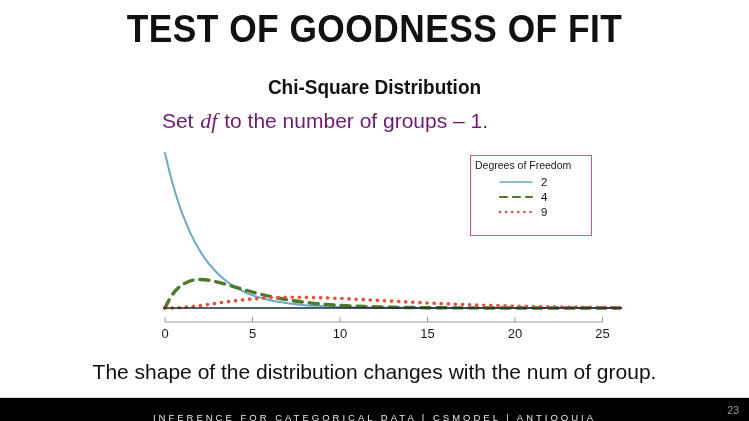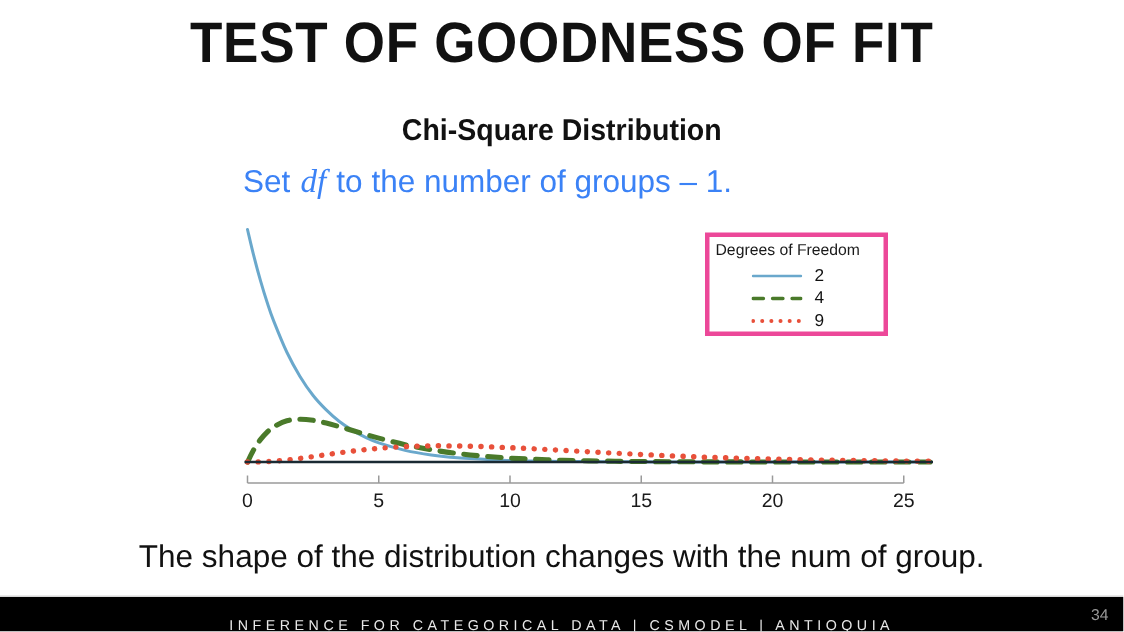--- a/index.html
+++ b/index.html
@@ -51,21 +51,21 @@
   
   #slide-instruction {
     position: absolute;
     top: 108px;
     left: 0;
     width: 650px;
     text-align: center;
     font-family: "Liberation Sans", sans-serif;
     font-weight: normal;
     font-size: 21px;
-    color: #3b82f6;
+    color: #701a75;
   }
   #slide-instruction .mathvar {
     font-family: "Liberation Serif", serif;
     font-style: italic;
     font-size: 22px;
     padding: 0 1px;
   }
 
   
   #chart-area {
@@ -81,22 +81,22 @@
     height: 205px;
   }
 
   
   #chart-legend {
     position: absolute;
     left: 350px;
     top: 10px;
     width: 122px;
     background: #ffffff;
-    border: 3px solid #ec4899;
-    padding: 2px 0 0 0;
+    border: 1px solid #ec4899;
+    padding: 2px 0 16px 0;
     box-sizing: border-box;
   }
   #legend-title {
     font-family: "Liberation Sans", sans-serif;
     font-size: 10.5px;
     color: #1a1a1a;
     padding: 1px 4px 2px 4px;
     white-space: nowrap;
     line-height: 13px;
   }
@@ -234,14 +234,14 @@
         </div>
       </div>
   </div>
 </div>
 
 <div id="slide-caption">The shape of the distribution changes with the num of group.</div>
 
 <div id="footer-rule"></div>
 <div id="slide-footer">
   <span id="footer-text">INFERENCE FOR CATEGORICAL DATA | CSMODEL | ANTIOQUIA</span>
-  <span id="footer-page">34</span>
+  <span id="footer-page">23</span>
 </div>
 
 </body></html>

